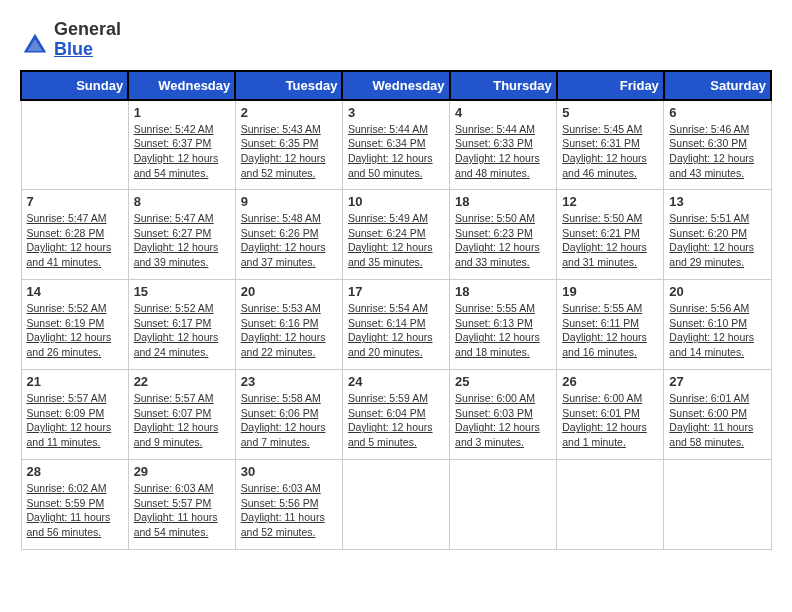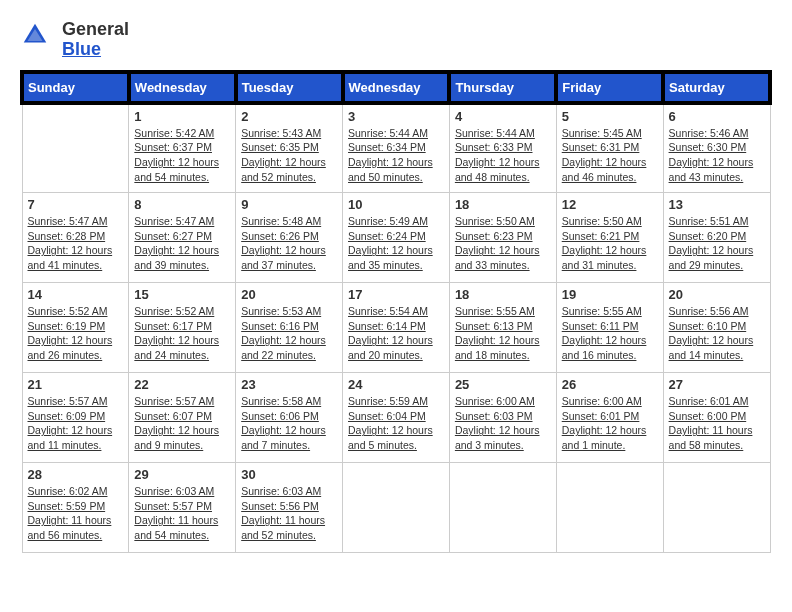--- a/index.html
+++ b/index.html
@@ -11,22 +11,22 @@
       padding: 20px;
     }
     .header {
       display: flex;
       justify-content: space-between;
       align-items: flex-start;
       margin-bottom: 10px;
     }
     .logo {
       display: flex;
-      align-items: flex-start;
-      gap: 12px;
+      align-items: flex-end;
+      gap: 4px;
     }
     .logo-text {
       display: flex;
       flex-direction: column;
       line-height: 1.1;
     }
     .logo-general {
       font-size: 18px;
       font-weight: bold;
       color: #333;
@@ -55,24 +55,24 @@
     }
     table {
       width: 100%;
       border-collapse: collapse;
       font-size: 11px;
     }
     thead th {
       background: #2255cc;
       color: #fff;
       padding: 6px 4px;
-      text-align: left;
+      text-align: right;
       font-size: 13px;
       font-weight: bold;
-      border: 4px solid #000000;
+      border: 2px solid #000000;
     }
     tbody td {
       border: 1px solid #ccc;
       vertical-align: top;
       padding: 4px 5px;
       width: calc(100% / 7);
       height: 90px;
     }
     .day-number {
       font-weight: bold;

